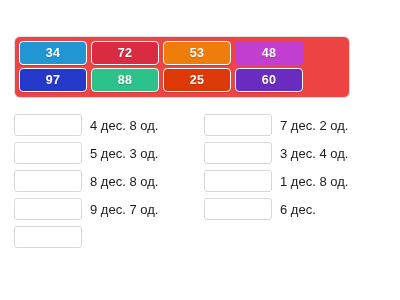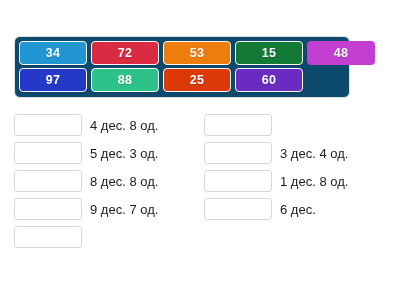--- a/index.html
+++ b/index.html
@@ -24,21 +24,21 @@
 
   
   .tile-panel {
     position: absolute;
     left: 14px;
     top: 36px;
     width: 336px;
     box-sizing: border-box;
     border: 1px solid #e2e2e2;
     border-radius: 6px;
-    background: #0c4a6e;
+    background: #ef4444;
     padding: 4px 4px 5px 4px;
   }
   .tile-row {
     display: flex;
     gap: 4px;
   }
   .tile-row + .tile-row {
     margin-top: 3px;
   }
   .tile {
@@ -113,21 +113,20 @@
 <body>
 
 <div class="screen">
 
   <div class="tile-panel">
 
     <div class="tile-row">
       <div class="tile" style="background: rgb(33, 150, 211);">34</div>
       <div class="tile" style="background: rgb(217, 43, 66);">72</div>
       <div class="tile" style="background: rgb(239, 125, 11);">53</div>
-      <div class="tile" style="background: rgb(18, 122, 53);">15</div>
       <div class="tile selected" style="background: rgb(195, 63, 209);">48</div>
     </div>
 
     <div class="tile-row">
       <div class="tile" style="background: rgb(36, 57, 200);">97</div>
       <div class="tile" style="background: rgb(46, 194, 139);">88</div>
       <div class="tile" style="background: rgb(221, 56, 8);">25</div>
       <div class="tile" style="background: rgb(106, 43, 192);">60</div>
       <div class="tile placeholder"></div>
     </div>
@@ -154,20 +153,21 @@
         <div class="answer-label">9 дес. 7 од.</div>
       </div>
       <div class="answer-row">
         <div class="drop-slot"></div>
       </div>
     </div>
 
     <div class="answer-col">
       <div class="answer-row">
         <div class="drop-slot"></div>
+        <div class="answer-label">7 дес. 2 од.</div>
       </div>
       <div class="answer-row">
         <div class="drop-slot"></div>
         <div class="answer-label">3 дес. 4 од.</div>
       </div>
       <div class="answer-row">
         <div class="drop-slot"></div>
         <div class="answer-label">1 дес. 8 од.</div>
       </div>
       <div class="answer-row">

